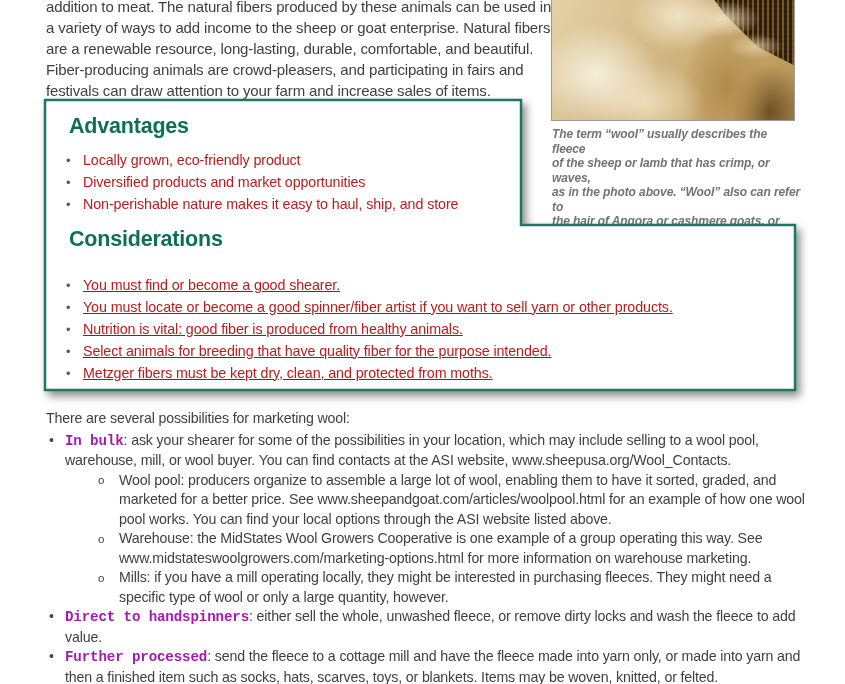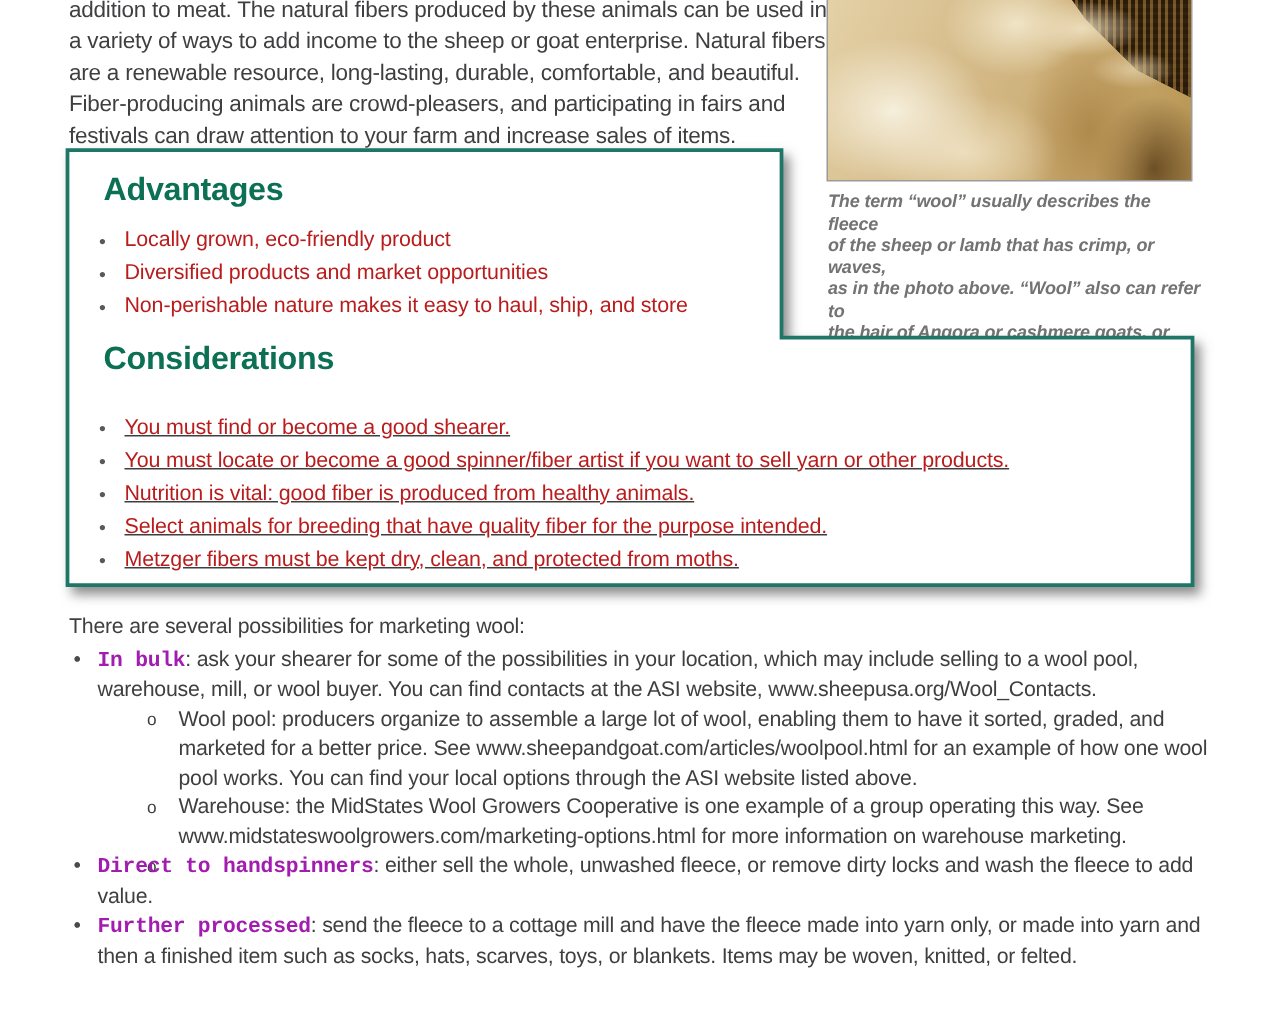--- a/index.html
+++ b/index.html
@@ -133,21 +133,21 @@
 
     <div class="mitem m2">
       <span class="marker">o</span><span>Wool pool: producers organize to assemble a large lot of wool, enabling them to have it sorted, graded, and marketed for a better price.  See www.sheepandgoat.com/articles/woolpool.html for an example of how one wool pool works.  You can find your local options through the ASI website listed above.</span>
     </div>
 
     <div class="mitem m2">
       <span class="marker">o</span><span>Warehouse: the MidStates Wool Growers Cooperative is one example of a group operating this way. See www.midstateswoolgrowers.com/marketing-options.html for more information on warehouse marketing.</span>
     </div>
 
     <div class="mitem m2">
-      <span class="marker">o</span>
+      <span class="marker">o</span><span>Mills: if you have a mill operating locally, they might be interested in purchasing fleeces.  They might need a specific type of wool or only a large quantity, however.</span>
     </div>
 
     <div class="mitem m1">
       <span class="marker">•</span><b>Direct to handspinners</b><span>: either sell the whole, unwashed fleece, or remove dirty locks and wash the fleece to add value.</span>
     </div>
 
     <div class="mitem m1">
       <span class="marker">•</span><b>Further processed</b><span>: send the fleece to a cottage mill and have the fleece made into yarn only, or made into yarn and then a finished item such as socks, hats, scarves, toys, or blankets. Items may be woven, knitted, or felted.</span>
     </div>
   </div>

